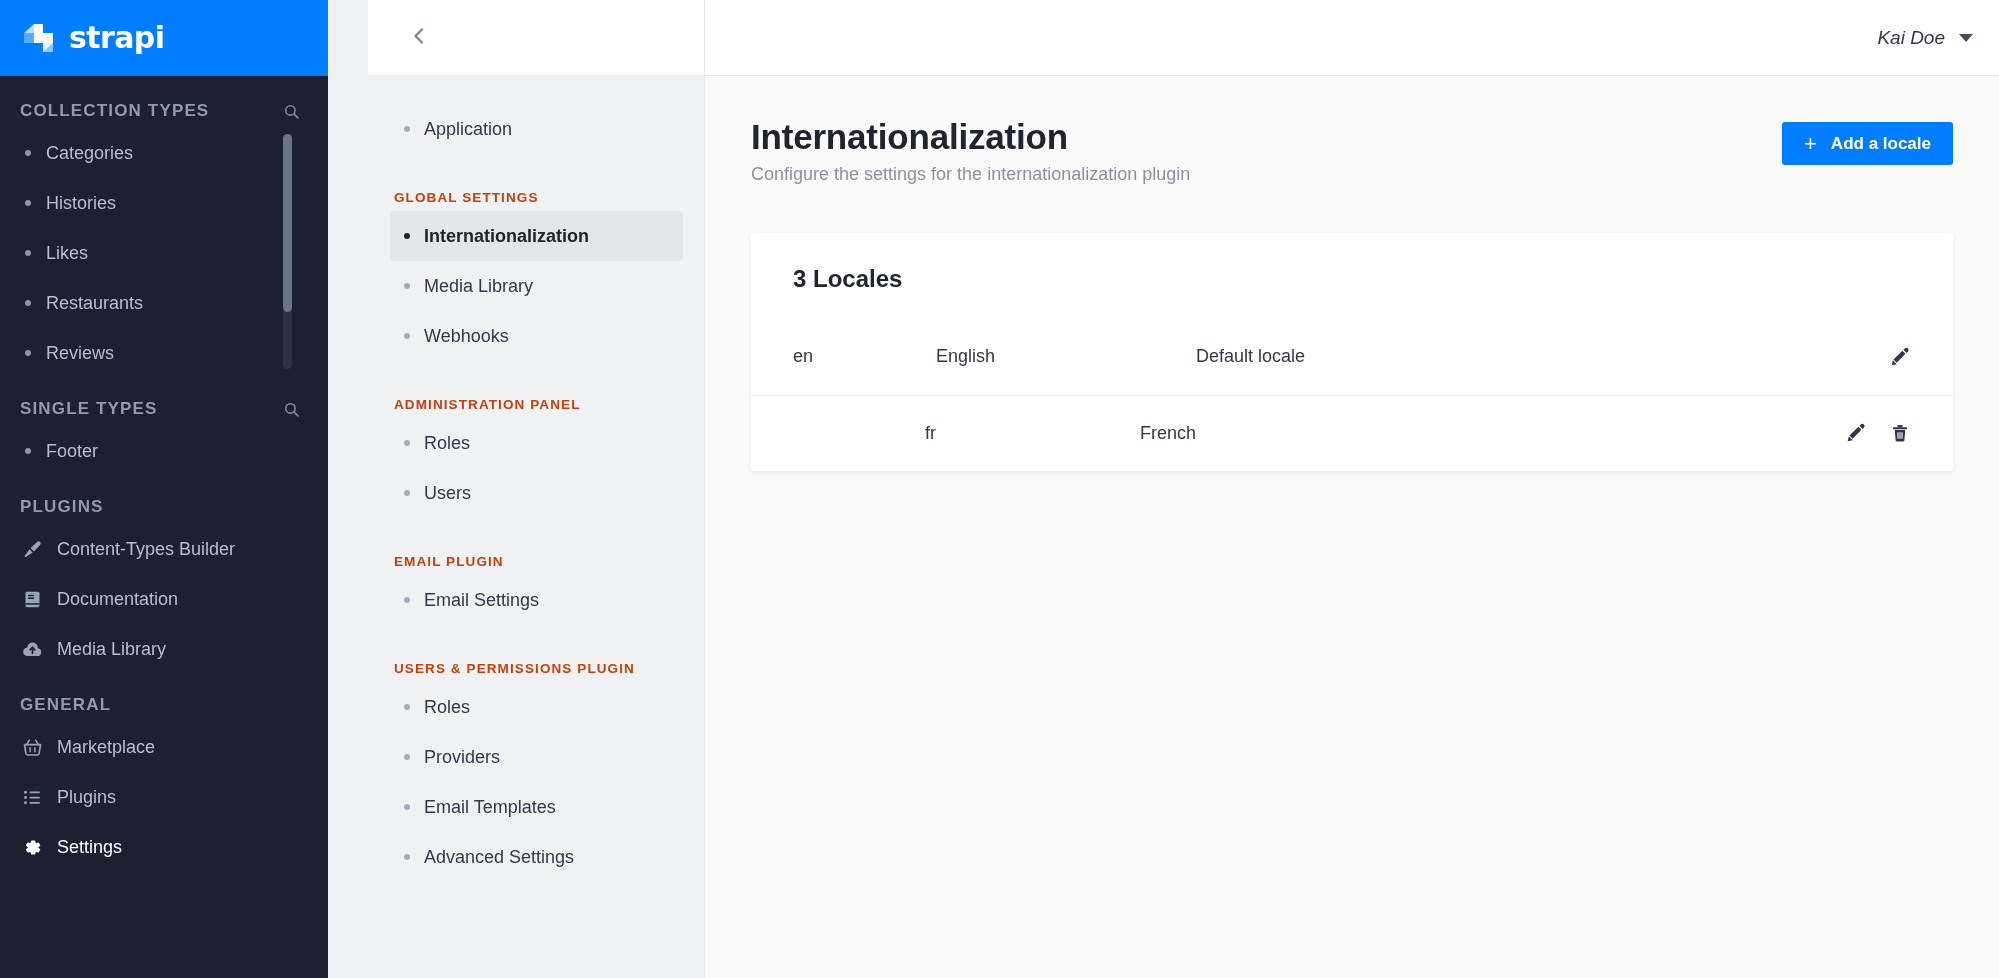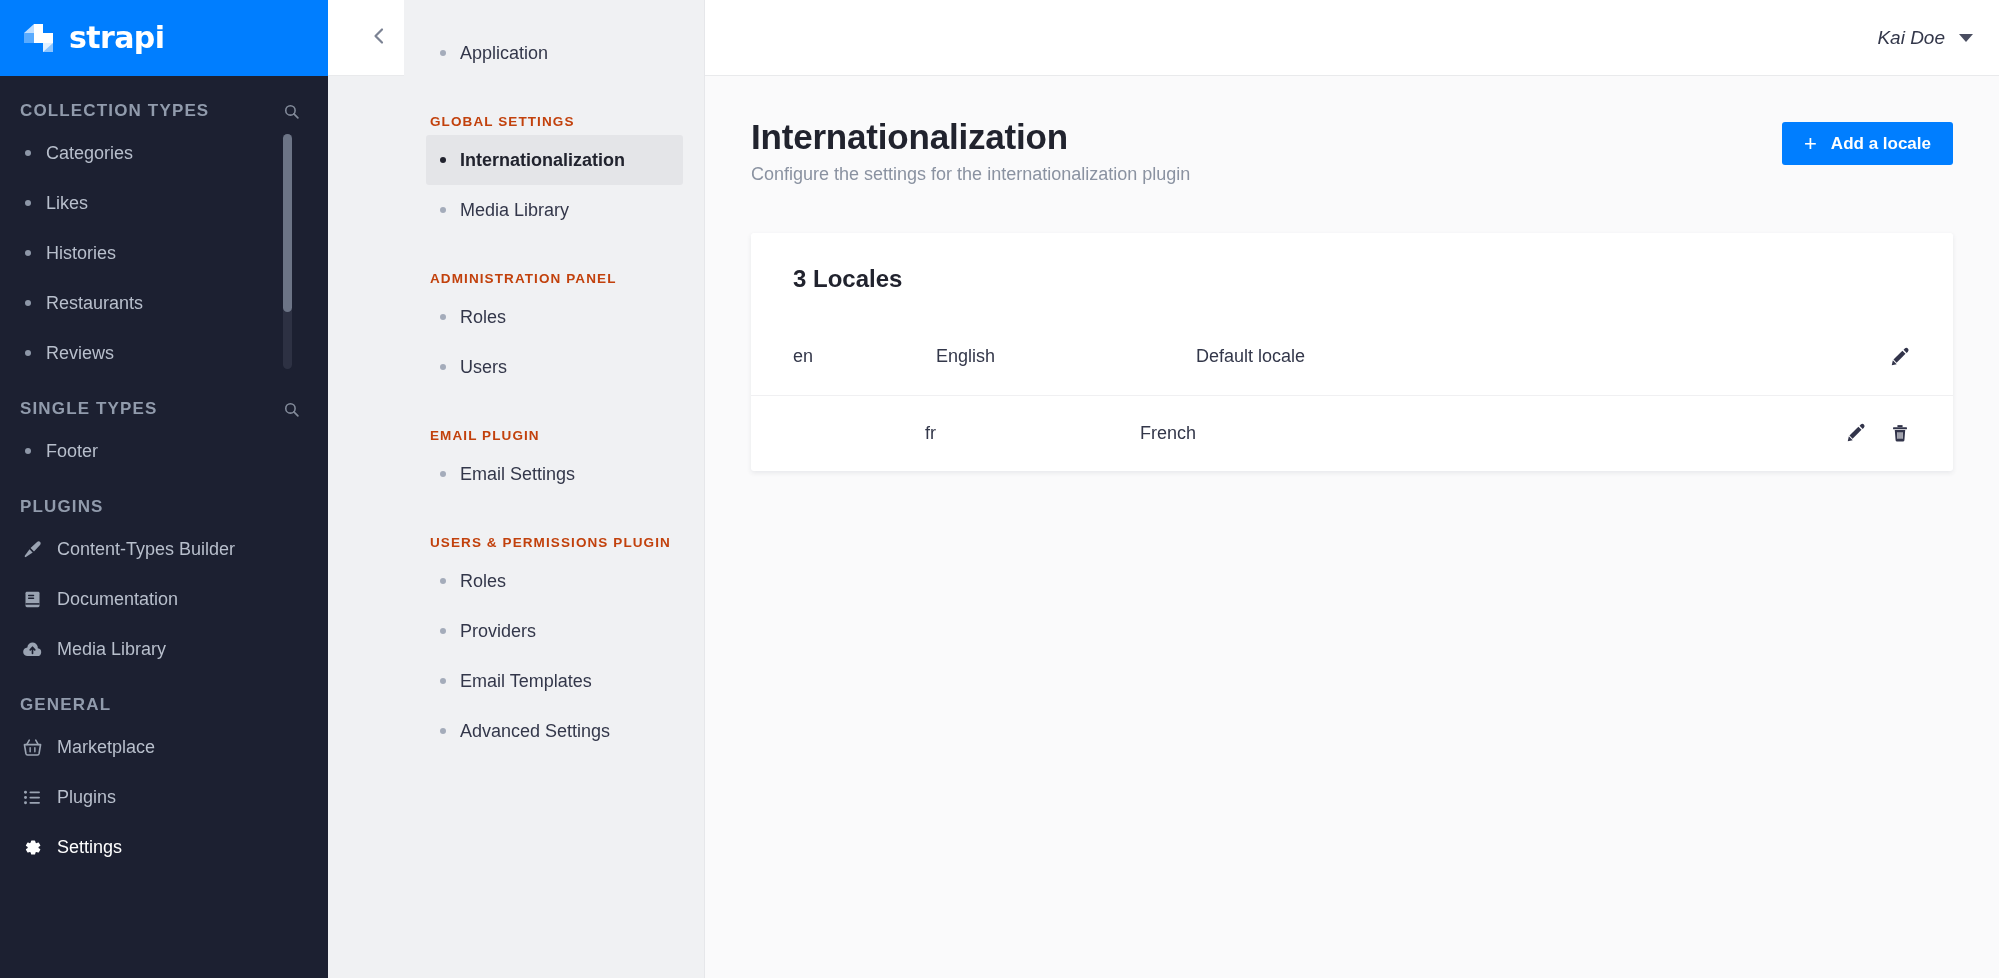--- a/index.html
+++ b/index.html
@@ -65,23 +65,24 @@
   }
   .sb-thumb {
     position: absolute; top: 0; left: 0;
     width: 9px; height: 178px;
     background: #6c7486; border-radius: 5px;
   }
 
   
   .subnav {
     width: 377px; flex: 0 0 377px; height: 978px;
-    display: flex; flex-direction: row;
+    display: flex; flex-direction: column;
     background: #f0f1f3;
     position: relative;
+    padding-left: 40px;
   }
   .subnav-top {
     height: 76px; flex: 0 0 76px; background: #ffffff;
     display: flex; align-items: center; padding-left: 34px;
     border-bottom: 1px solid #e9eaec;
   }
   .back-btn {
     width: 34px; height: 34px; display: flex; align-items: center;
     justify-content: center; cursor: pointer; background: none; border: 0;
   }
@@ -204,25 +205,25 @@
                 <path d="M15.4 15.4 L21 21" stroke="#9aa3b2" stroke-width="2.4" stroke-linecap="round"></path>
               </svg>
             </span>
           </div>
           <a class="side-link">
             <span class="bullet"></span>
             <span>Categories</span>
           </a>
           <a class="side-link">
             <span class="bullet"></span>
+            <span>Histories</span>
+          </a>
+          <a class="side-link">
+            <span class="bullet"></span>
             <span>Likes</span>
-          </a>
-          <a class="side-link">
-            <span class="bullet"></span>
-            <span>Histories</span>
           </a>
           <a class="side-link">
             <span class="bullet"></span>
             <span>Restaurants</span>
           </a>
           <a class="side-link">
             <span class="bullet"></span>
             <span>Reviews</span>
           </a>
           <div class="side-section-head">
@@ -325,20 +326,24 @@
           <span>Application</span>
         </a>
         <div class="subnav-group-title">GLOBAL SETTINGS</div>
         <a class="sub-link active">
           <span class="bullet"></span>
           <span>Internationalization</span>
         </a>
         <a class="sub-link">
           <span class="bullet"></span>
           <span>Media Library</span>
+        </a>
+        <a class="sub-link">
+          <span class="bullet"></span>
+          <span>Webhooks</span>
         </a>
         <div class="subnav-group-title">ADMINISTRATION PANEL</div>
         <a class="sub-link">
           <span class="bullet"></span>
           <span>Roles</span>
         </a>
         <a class="sub-link">
           <span class="bullet"></span>
           <span>Users</span>
         </a>

